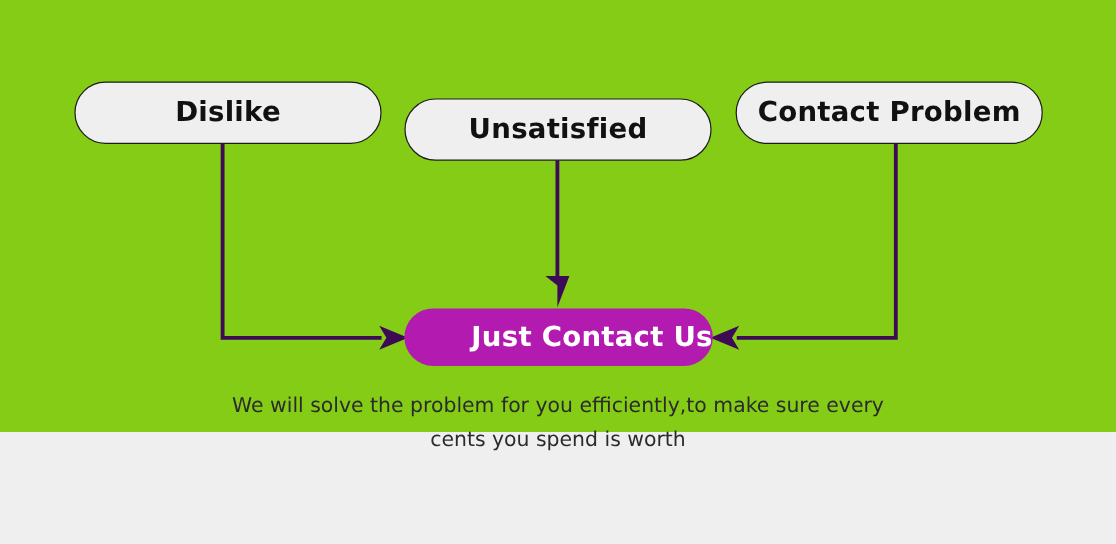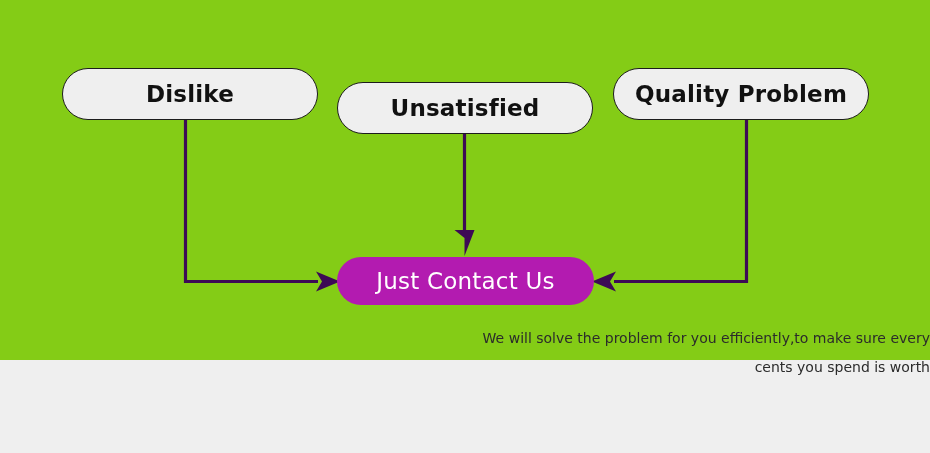--- a/index.html
+++ b/index.html
@@ -45,26 +45,26 @@
     position: absolute;
     left: 337px;
     top: 257px;
     width: 257px;
     height: 48px;
     border: none;
     border-radius: 24px;
     background: #b31bb0;
     color: #ffffff;
     font-family: "DejaVu Sans", "Liberation Sans", sans-serif;
-    font-weight: normal;
+    font-weight: bold;
     font-size: 23px;
     letter-spacing: 0.2px;
     display: flex;
     align-items: center;
-    justify-content: center;
+    justify-content: flex-end;
     white-space: nowrap;
     padding: 0;
     cursor: pointer;
   }
 
   
   #connectors {
     position: absolute;
     left: 0;
     top: 0;
@@ -72,23 +72,23 @@
     height: 453px;
     overflow: visible;
   }
 
   
   #caption {
     position: absolute;
     left: 0;
     top: 324px;
     width: 930px;
-    text-align: right;
+    text-align: center;
     color: #2b2b2b;
-    font-size: 14px;
+    font-size: 17px;
     font-weight: normal;
     line-height: 29px;
     white-space: pre-line;
   }
 </style>
 </head>
 <body>
 
 <div id="stage">
 
@@ -112,21 +112,21 @@
 
   <div class="pill" id="pill-0">
     <span>Dislike</span>
   </div>
 
   <div class="pill" id="pill-1">
     <span>Unsatisfied</span>
   </div>
 
   <div class="pill" id="pill-2">
-    <span>Quality Problem</span>
+    <span>Contact Problem</span>
   </div>
 
   <button id="cta-button">
     <span>Just Contact Us</span>
   </button>
 
   <div id="caption">We will solve the problem for you efficiently,to make sure every
 cents you spend is worth</div>
 
 </div>

